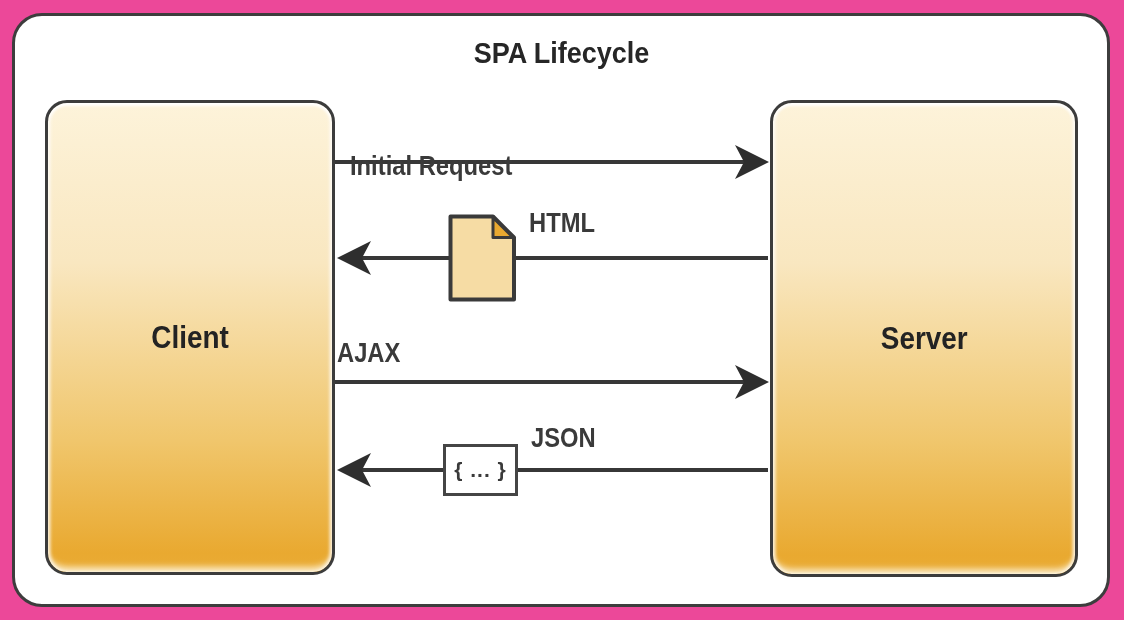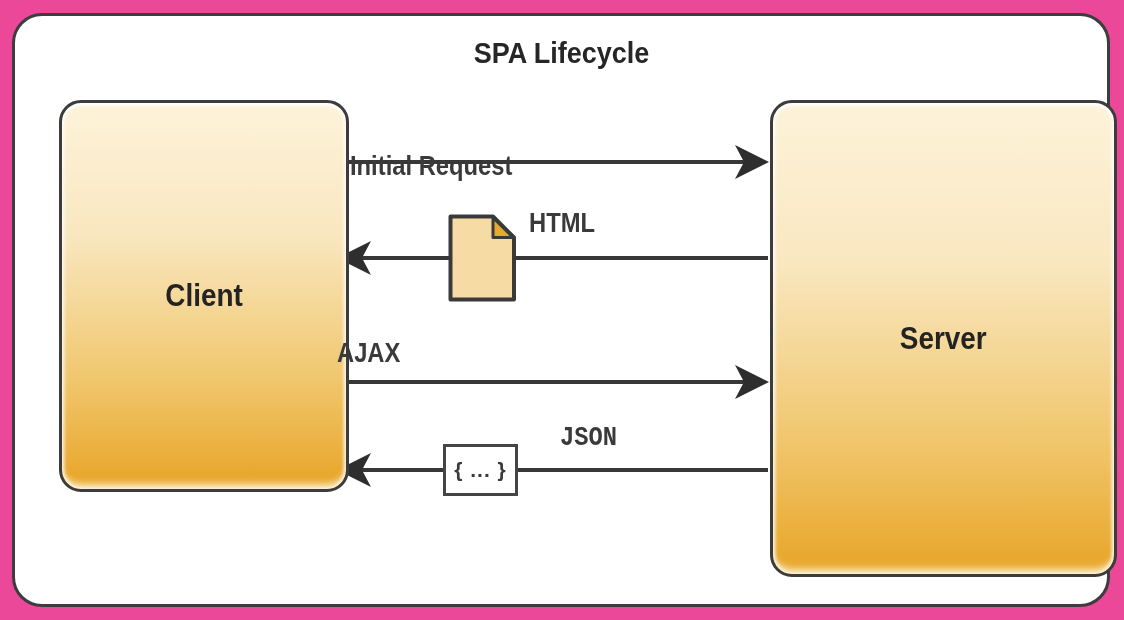--- a/index.html
+++ b/index.html
@@ -23,22 +23,22 @@
   .node{
     position:absolute;box-sizing:border-box;
     border:3px solid #3c3c3c;border-radius:22px;
     background:linear-gradient(180deg,#FDF3DA 0%,#F9E7C0 34%,#F0C66C 72%,#E9A930 96%,#EAAC36 100%);
     box-shadow:inset 0 3px 3px rgba(255,255,255,0.95),
                inset 3px 0 3px rgba(255,255,255,0.55),
                inset -3px 0 3px rgba(255,255,255,0.55),
                inset 0 -8px 6px -3px rgba(252,238,206,0.95);
     display:flex;align-items:center;justify-content:center;
   }
-  .node-client{left:59px;top:100px;width:290px;height:392px;}
-  .node-server{left:770px;top:100px;width:347px;height:477px;}
+  .node-client{left:45px;top:100px;width:290px;height:475px;}
+  .node-server{left:770px;top:100px;width:308px;height:477px;}
   .node-label{font-size:31px;font-weight:bold;color:#232323;transform:scaleX(0.9);}
 
   
   svg.arrows{position:absolute;left:0;top:0;width:1124px;height:620px;}
   svg.arrows line{stroke:#373737;stroke-width:4;}
   svg.arrows polygon{fill:#2e2e2e;}
 
   
   .flow-label{position:absolute;font-size:27px;font-weight:600;color:#3a3a3a;white-space:nowrap;}
   .flow-label span{display:inline-block;transform:scaleX(0.88);transform-origin:left center;}
@@ -93,21 +93,21 @@
 
   <div class="flow-label" style="left:350px;top:113px;margin-top:38px;">
     <span>Initial Request</span>
   </div>
   <div class="flow-label" style="left:529px;top:208px;">
     <span>HTML</span>
   </div>
   <div class="flow-label" style="left:337px;top:338px;">
     <span>AJAX</span>
   </div>
-  <div class="flow-label" style="left:560px;top:423px;font-family:Liberation Mono, monospace;">
+  <div class="flow-label" style="left:531px;top:423px;">
     <span>JSON</span>
   </div>
 
   <svg class="doc-icon" viewBox="0 0 69 88">
     <path d="M2.5,2.5 H45 L66,23.5 V85.5 H2.5 Z" fill="#F6DCA4" stroke="#3a3a3a" stroke-width="4" stroke-linejoin="round"></path>
     <path d="M45,3.5 L65,23.5 H45 Z" fill="#E9A930" stroke="#3a3a3a" stroke-width="3" stroke-linejoin="round"></path>
   </svg>
 
   <div class="json-icon">
     <span>{ ... }</span>

